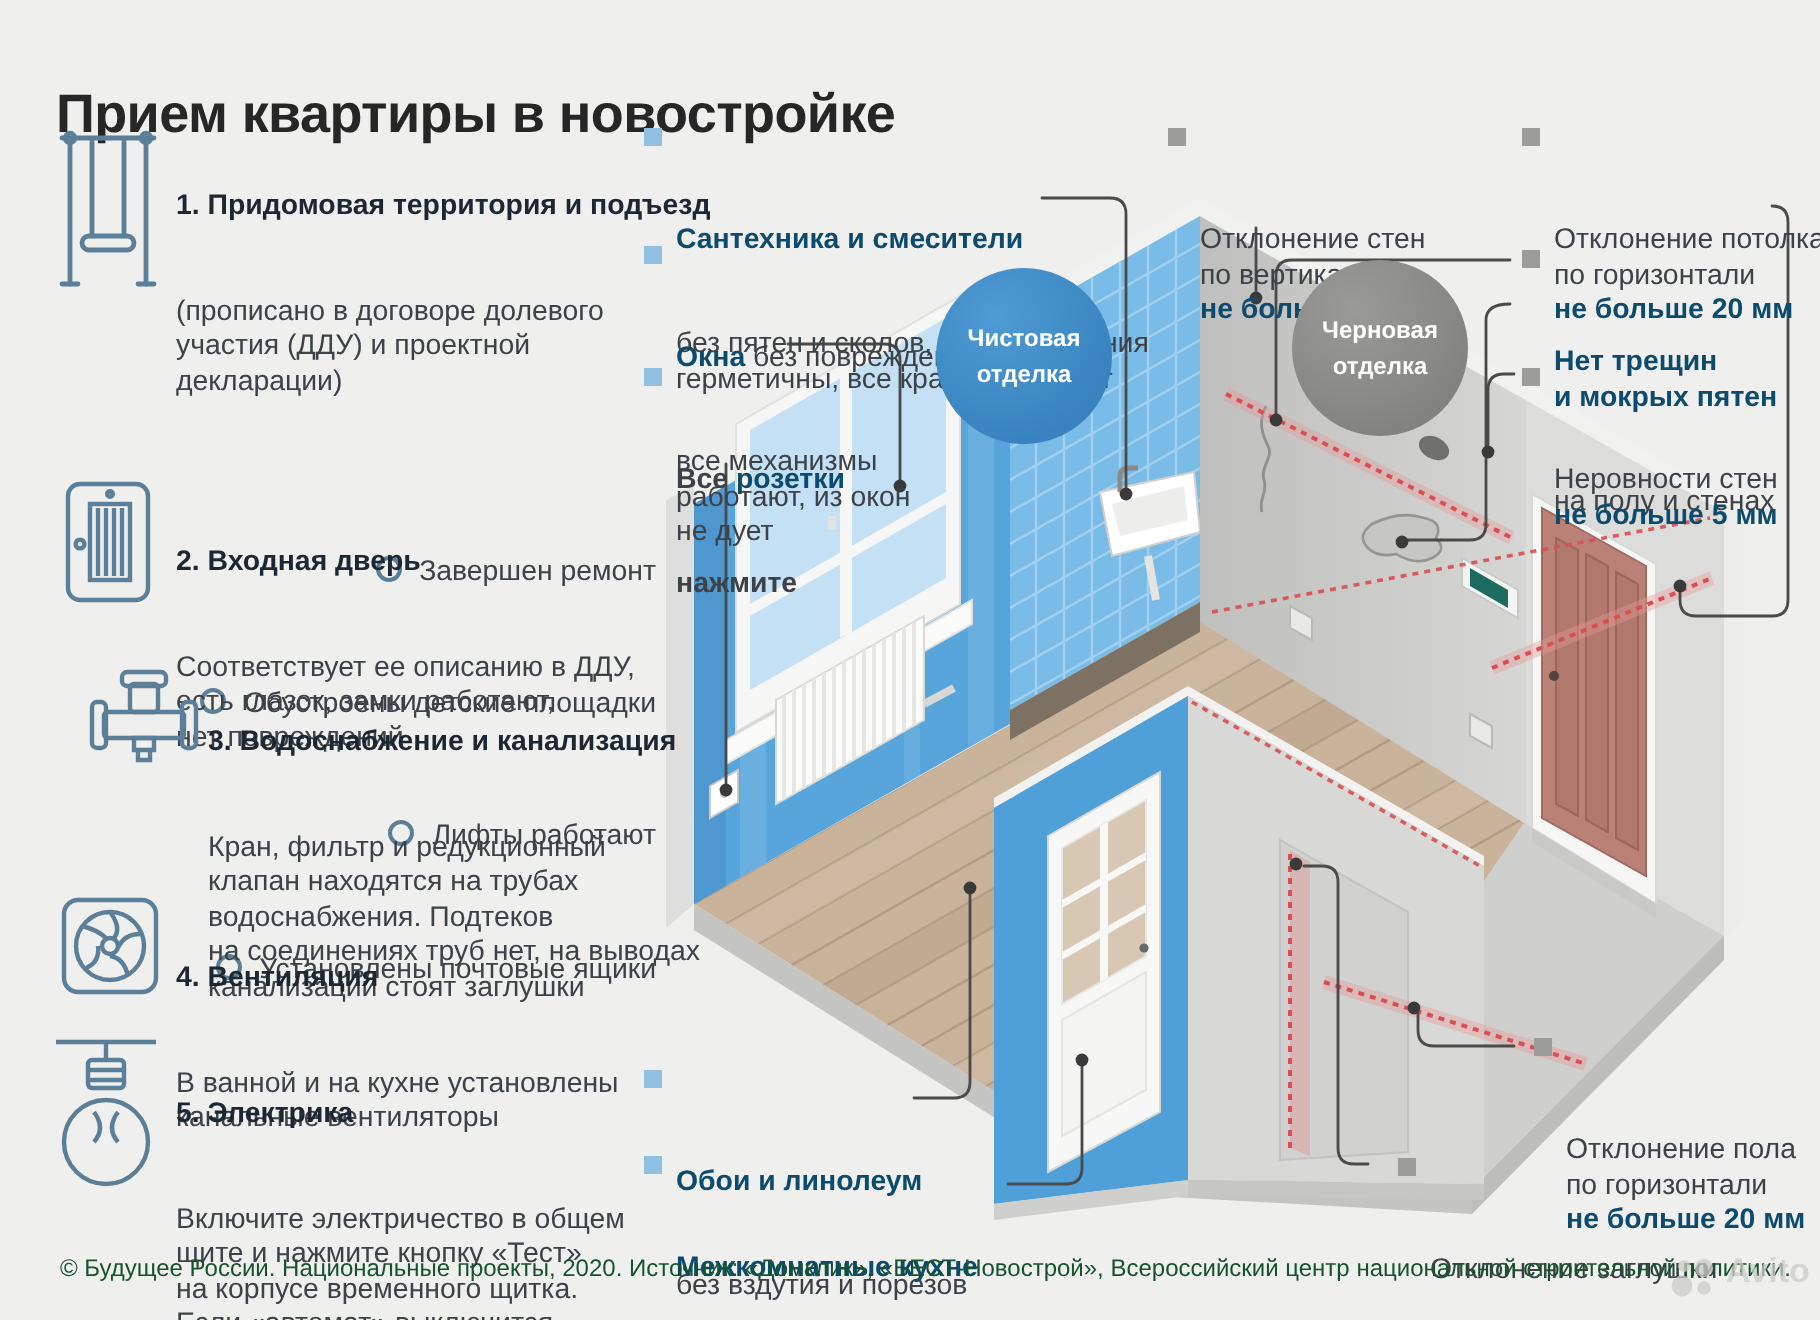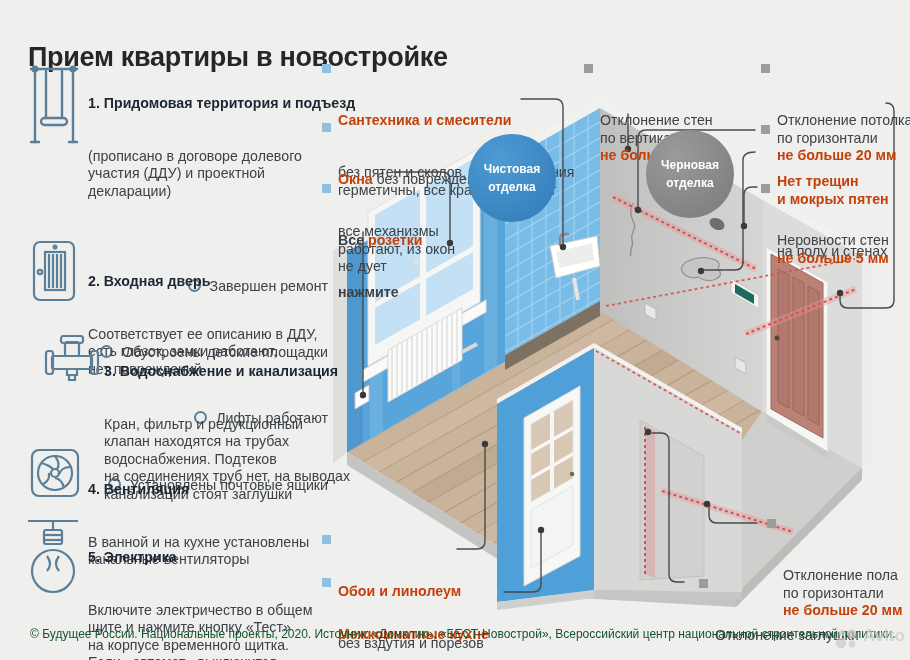--- a/index.html
+++ b/index.html
@@ -13,21 +13,21 @@
   .sec .txt{margin-left:60px;font-size:14.2px;line-height:17.4px;color:#3C4248;white-space:pre;}
   .sec .hdr{font-weight:bold;color:#1D2733;margin-bottom:1px;white-space:pre;}
   .chk{margin-top:8px;}
   .chk .it{margin-bottom:14px;font-size:14.2px;color:#3C4248;white-space:pre;text-align:right;}
   .chk .c{display:inline-block;width:9px;height:9px;border:2px solid #5B7E99;border-radius:50%;margin-right:9px;vertical-align:-1px;}
   
   .ann{position:absolute;font-size:14.2px;line-height:17.4px;color:#3C4248;padding-left:16px;white-space:pre;}
   .ann .sq{position:absolute;left:0;top:4px;width:9px;height:9px;}
   .ann .sq.blue{background:#8FC0E2;}
   .ann .sq.gray{background:#9C9C9A;}
-  .ann b{color:#c2410c;}
+  .ann b{color:#0c4a6e;}
   
   .badge{position:absolute;width:88px;height:88px;border-radius:50%;display:flex;align-items:center;justify-content:center;text-align:center;font-weight:bold;font-size:12px;line-height:18px;color:#fff;white-space:pre-line;}
   .badge.clean{background:radial-gradient(circle at 35% 28%, #4E9AD3 0%, #3883BF 75%);}
   .badge.rough{background:radial-gradient(circle at 35% 28%, #9A9A98 0%, #828280 75%);}
   .footer{position:absolute;left:30px;top:627px;font-size:12px;color:#14532d;white-space:pre;}
   .watermark{position:absolute;left:833px;top:626px;opacity:.75;display:flex;gap:4px;}
   .watermark .wm-text{font-size:17px;font-weight:bold;color:#CBCBC9;}
 </style>
 </head>
 <body>

